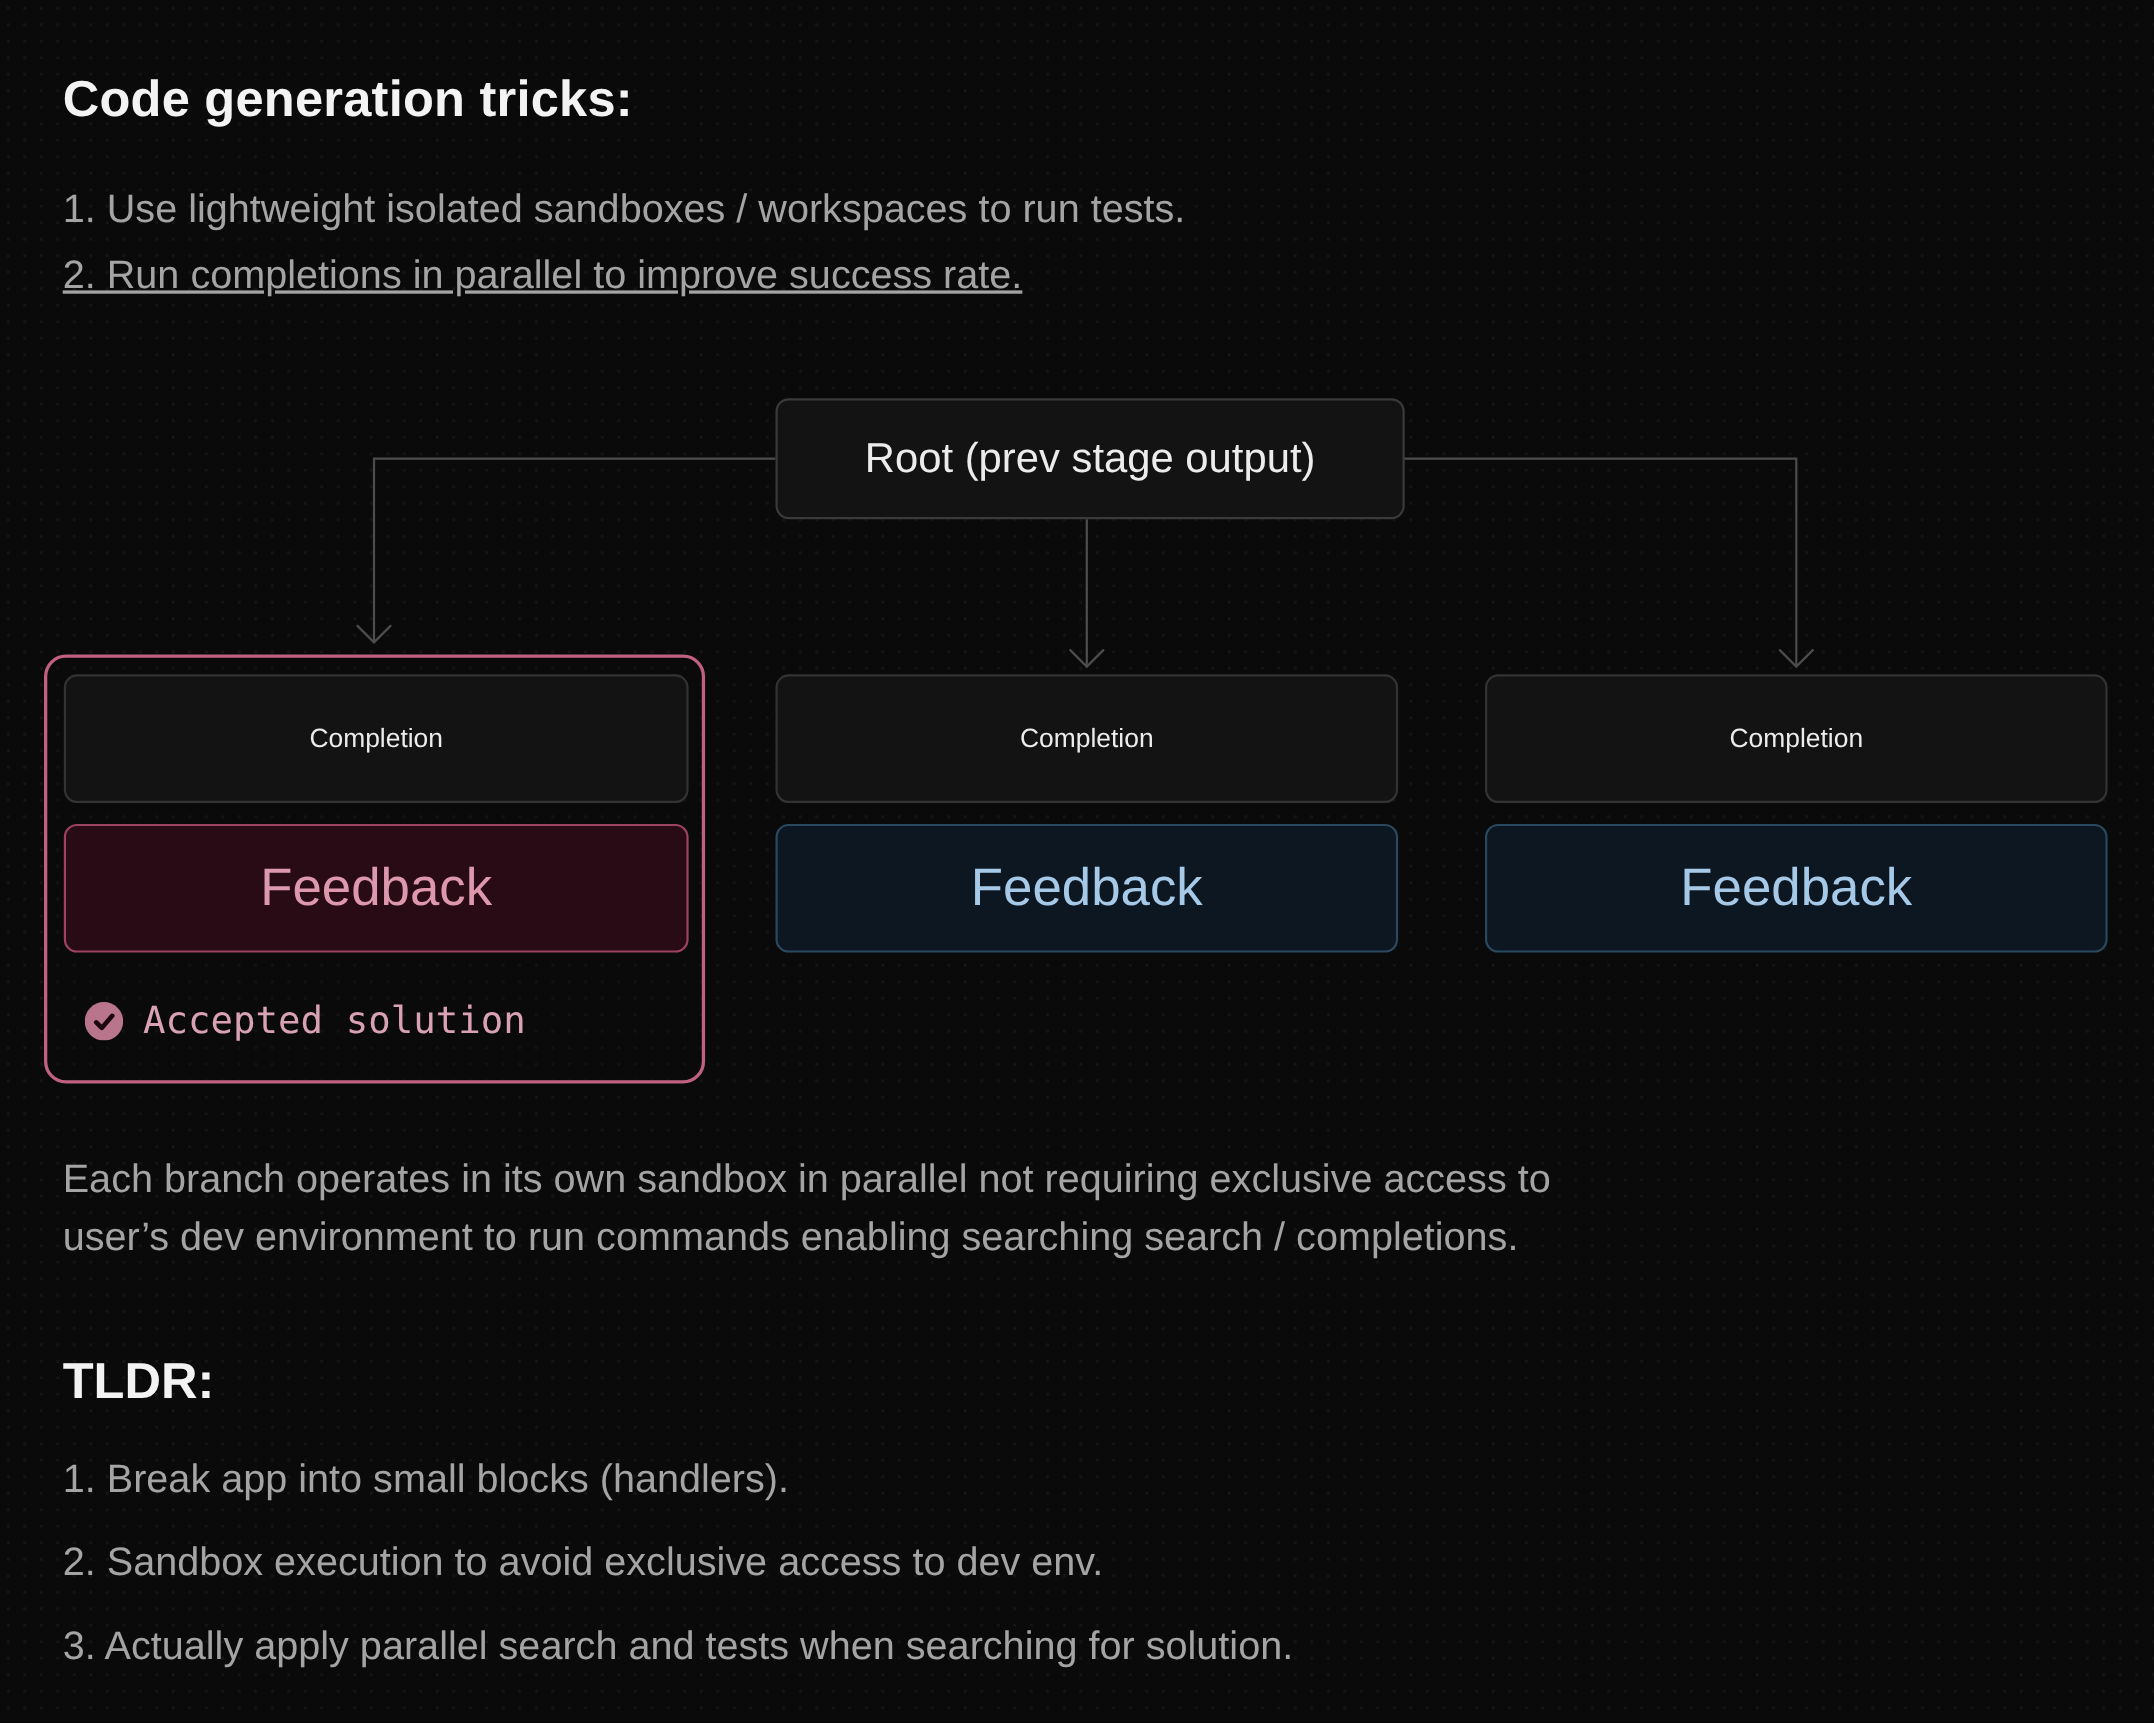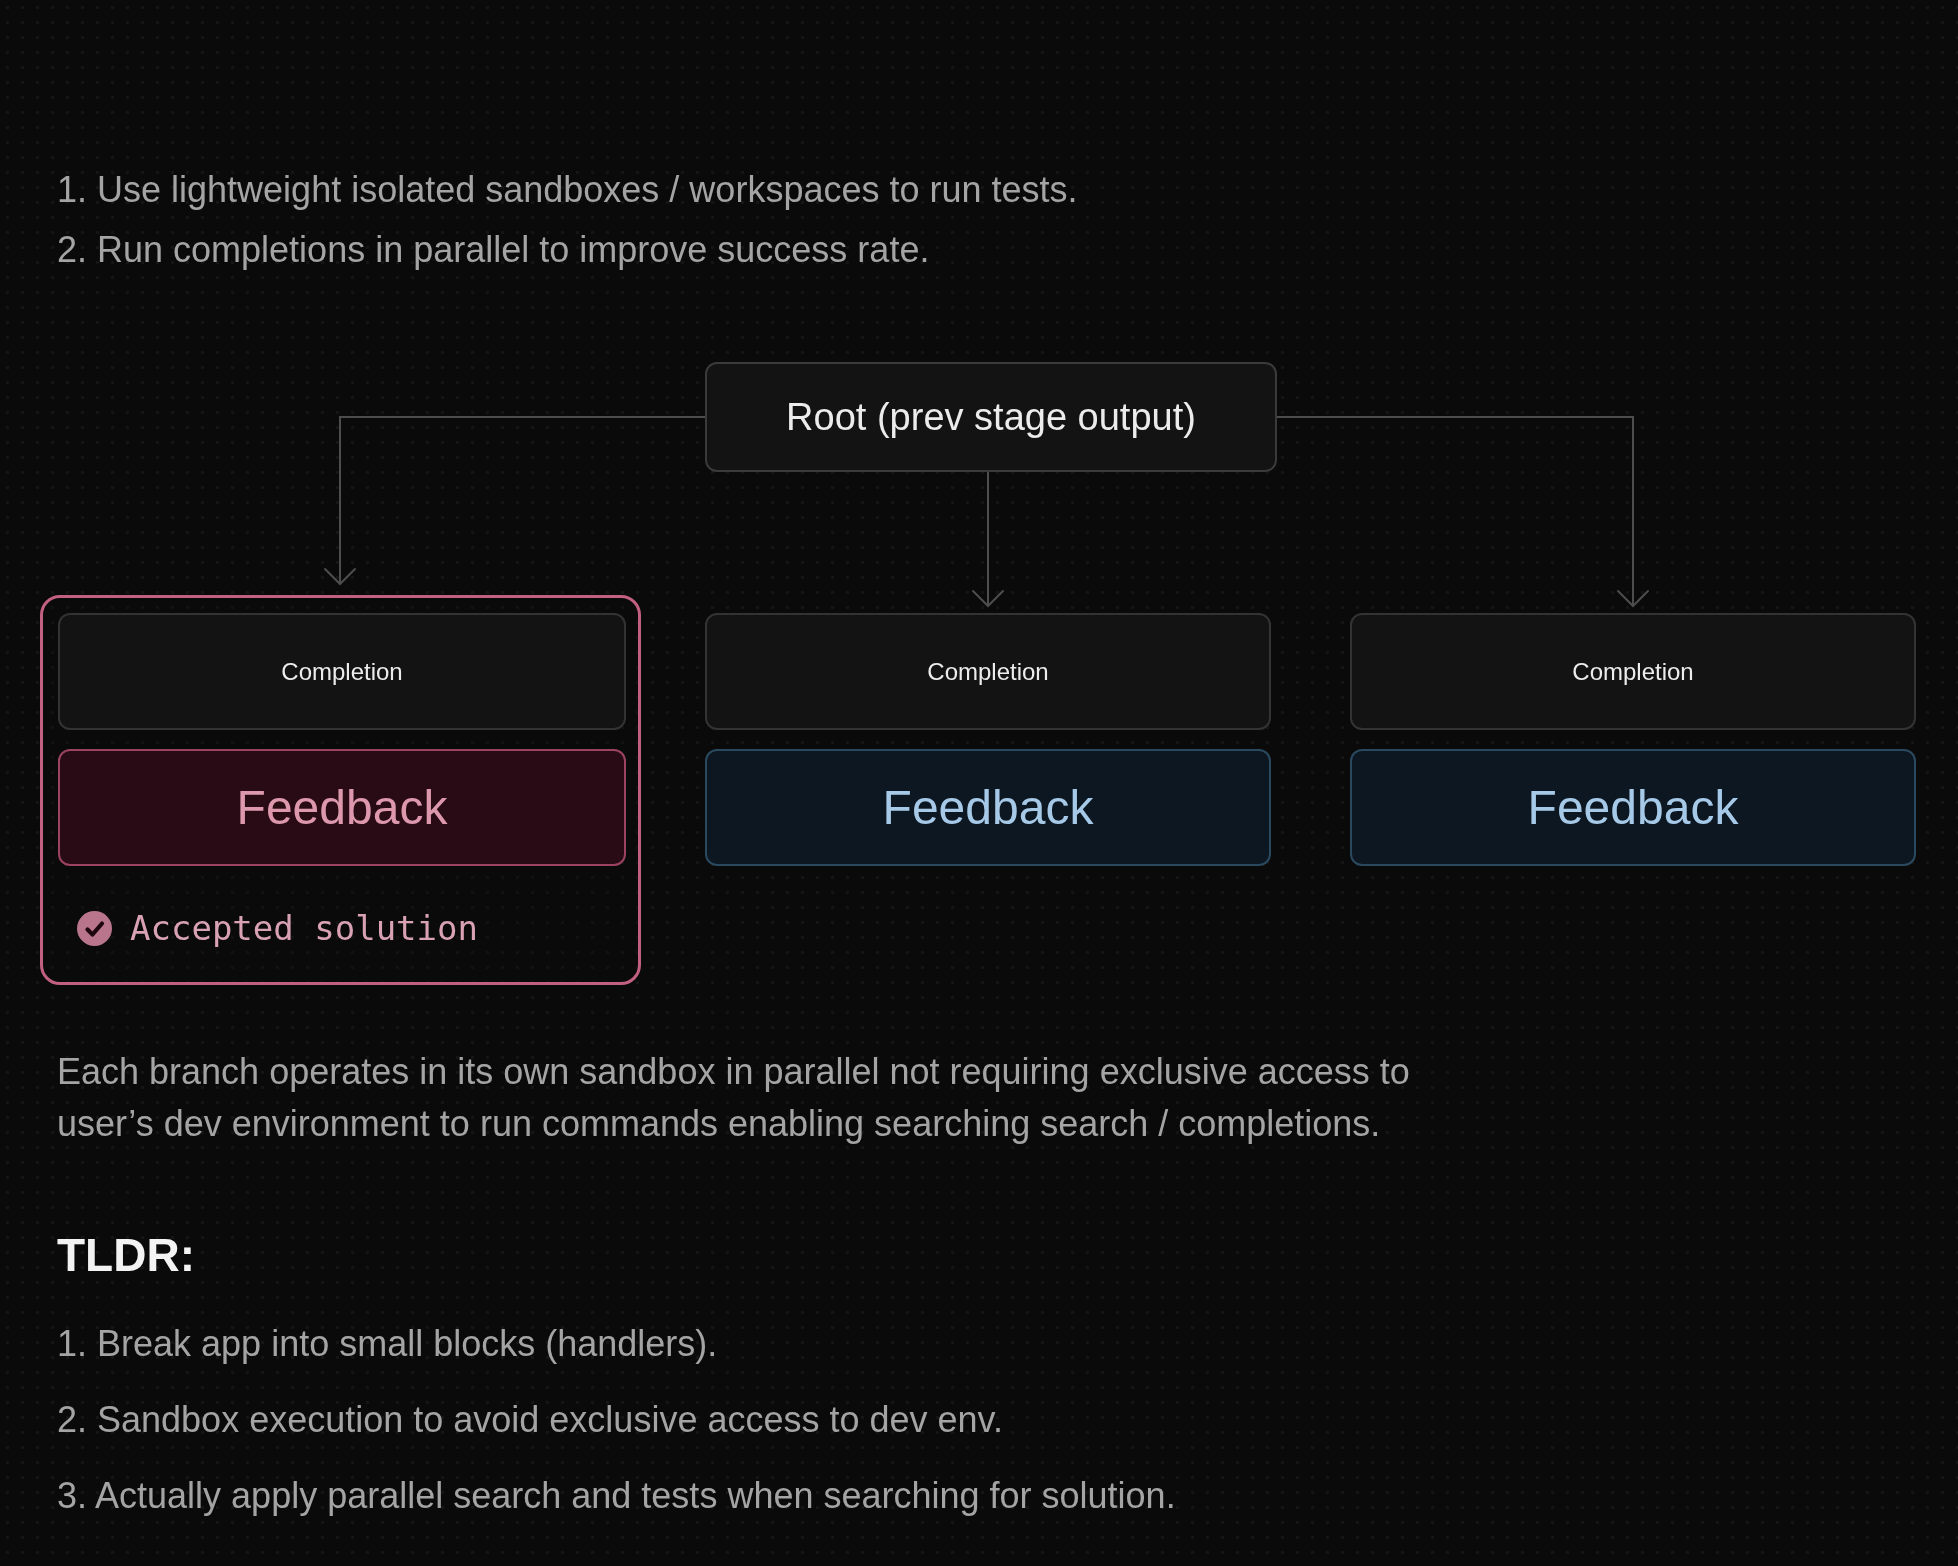--- a/index.html
+++ b/index.html
@@ -23,21 +23,21 @@
     font-size: 46px; font-weight: 700;
     color: #f3f3f3; letter-spacing: 0.2px;
   }
 
   .body-text {
     font-size: 36px; line-height: 52px;
     color: #a4a4a4; font-weight: 400;
   }
 
   .intro-item-1 { left: 57px; top: 164px; }
-  .intro-item-2 { left: 57px; top: 224px; }
+  .intro-item-2 { left: 57px; top: 224px; text-decoration: underline; }
 
   .connectors { left: 0; top: 280px; width: 1958px; height: 340px; pointer-events: none; }
 
   .node {
     display: flex; align-items: center; justify-content: center;
     background: #131313;
     border: 2px solid #333333;
     border-radius: 12px;
     color: #ececec;
     font-size: 24px;
@@ -95,20 +95,21 @@
   .tldr-item-2 { left: 57px; top: 1394px; }
   .tldr-item-3 { left: 57px; top: 1470px; }
 
   .nowrap { white-space: nowrap; }
 </style>
 </head>
 <body>
 
 <div class="page">
 
+  <div class="abs page-title">Code generation tricks:</div>
 
   <div class="abs body-text intro-item-1 nowrap">1. Use lightweight isolated sandboxes / workspaces to run tests.</div>
   <div class="abs body-text intro-item-2 nowrap">2. Run completions in parallel to improve success rate.</div>
 
   <svg class="abs connectors" viewBox="0 0 1958 340" xmlns="http://www.w3.org/2000/svg">
     <g stroke="#4d4d4d" stroke-width="2" fill="none">
 
       <path d="M 705 137 L 340 137 L 340 303"></path>
       <path d="M 325 289 L 340 304 L 355 289" stroke-linecap="round"></path>
 

